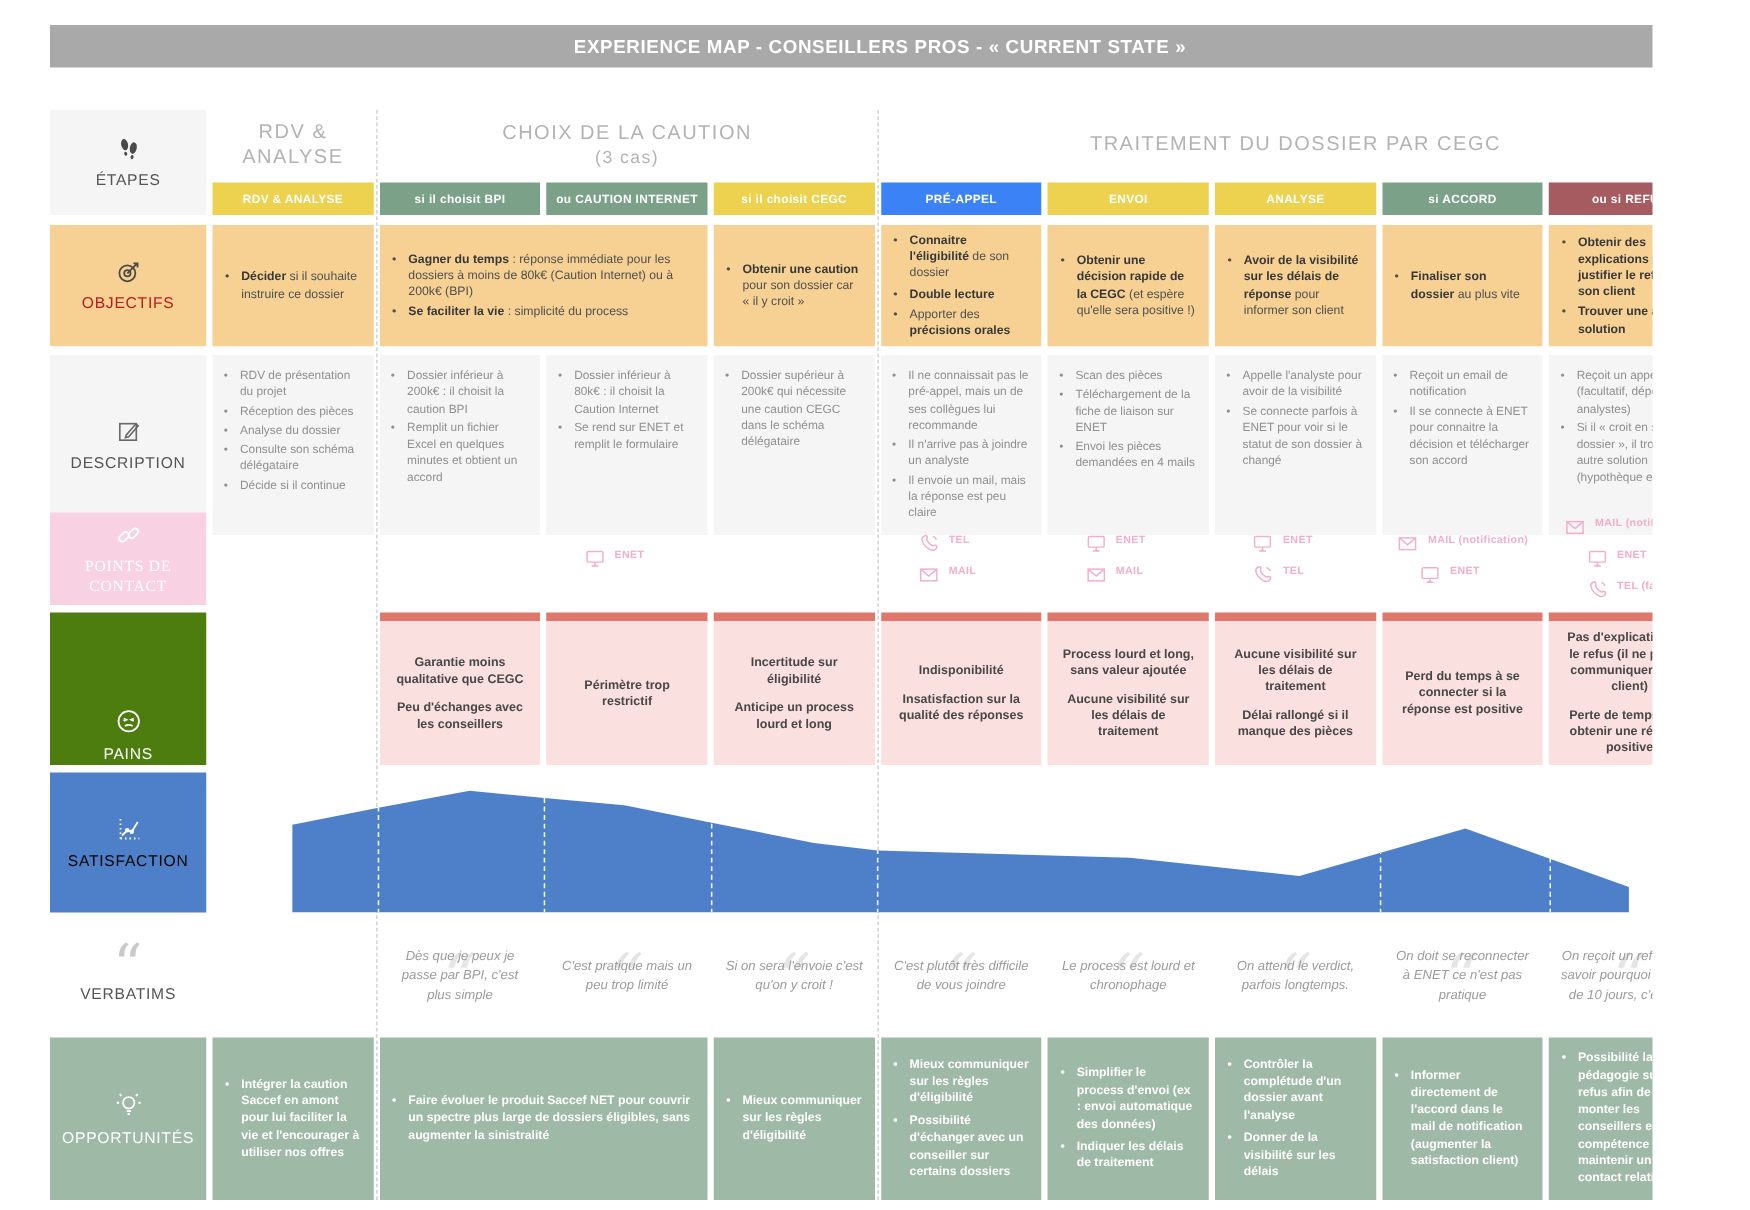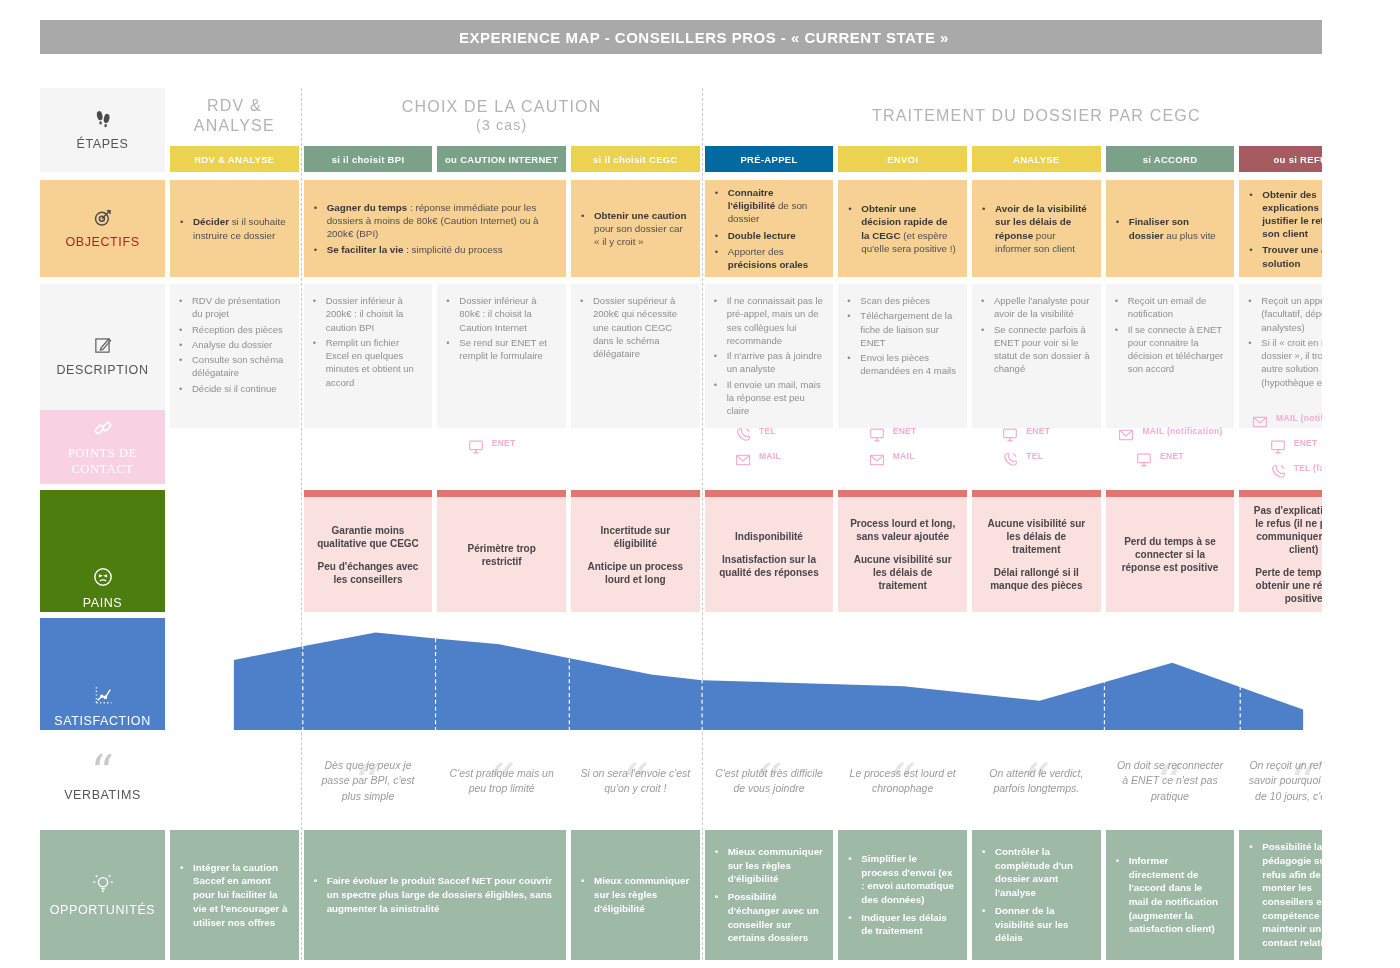--- a/index.html
+++ b/index.html
@@ -45,21 +45,21 @@
   
   .row-pains{height:122px;margin-bottom:6px;}
   .row-pains .label-box{background:#4d7c0f;color:#fff;justify-content:flex-end;}
   .pain-card{display:flex;flex-direction:column;}
   .pain-card .bar{height:7px;background:#e0776c;flex:none;}
   .pain-card .pbody{flex:1;background:#fae0de;display:flex;flex-direction:column;align-items:center;
                     justify-content:center;gap:10px;padding:6px 10px;text-align:center;
                     color:#474747;font-size:10px;font-weight:bold;line-height:1.3;}
   
   .row-satisfaction{height:112px;margin-bottom:6px;}
-  .row-satisfaction .label-box{background:#4d80c9;color:#ffffff;justify-content:flex-end;}
+  .row-satisfaction .label-box{background:#4d80c9;color:#000000;}
   .chart-cell{grid-column:2 / -1;position:relative;}
   .chart-cell svg{position:absolute;inset:0;width:100%;height:100%;}
   
   .row-verbatims{height:90px;margin-bottom:4px;}
   .row-verbatims .label-box{background:none;}
   .quote-big{font-family:"DejaVu Serif",serif;font-size:46px;line-height:.6;color:#c9c9c9;height:22px;}
   .cell-verb{position:relative;display:flex;align-items:center;justify-content:center;text-align:center;
              color:#9b9b9b;font-size:10.5px;font-style:italic;line-height:1.45;padding:0 8px;}
   .cell-verb .vq{position:absolute;left:50%;top:50%;transform:translate(-50%,-46%);
                  font-family:"DejaVu Serif",serif;font-size:52px;color:#d8d8d8;opacity:.65;z-index:0;}
@@ -103,21 +103,21 @@
         <div class="sub">(3 cas)</div>
       </div>
       <div class="phase" style="grid-column:6 / span 5">
         <div>TRAITEMENT DU DOSSIER PAR CEGC</div>
       </div>
 
     <div class="chip" style="grid-area: 2 / 2; background: rgb(237, 210, 79);">RDV &amp; ANALYSE</div>
         <div class="chip" style="grid-area: 2 / 3; background: rgb(124, 161, 137);">si il choisit BPI</div>
         <div class="chip" style="grid-area: 2 / 4; background: rgb(124, 161, 137);">ou CAUTION INTERNET</div>
         <div class="chip" style="grid-area: 2 / 5; background: rgb(237, 210, 79);">si il choisit CEGC</div>
-        <div class="chip" style="grid-area: 2 / 6; background: #0369a1;">PRÉ-APPEL</div>
+        <div class="chip" style="grid-area: 2 / 6; background: #3b82f6;">PRÉ-APPEL</div>
         <div class="chip" style="grid-area: 2 / 7; background: rgb(237, 210, 79);">ENVOI</div>
         <div class="chip" style="grid-area: 2 / 8; background: rgb(237, 210, 79);">ANALYSE</div>
         <div class="chip" style="grid-area: 2 / 9; background: rgb(124, 161, 137);">si ACCORD</div>
         <div class="chip" style="grid-area: 2 / 10; background: rgb(166, 91, 96);">ou si REFUS</div>
       </div>
 
     <div class="row row-objectifs">
       <div class="label-box">
         <svg class="mini" width="22" height="22" viewBox="0 0 20 20" fill="none" stroke="#4a4a4a" stroke-width="1.3">
           <circle cx="9" cy="11.5" r="5.8"></circle>

